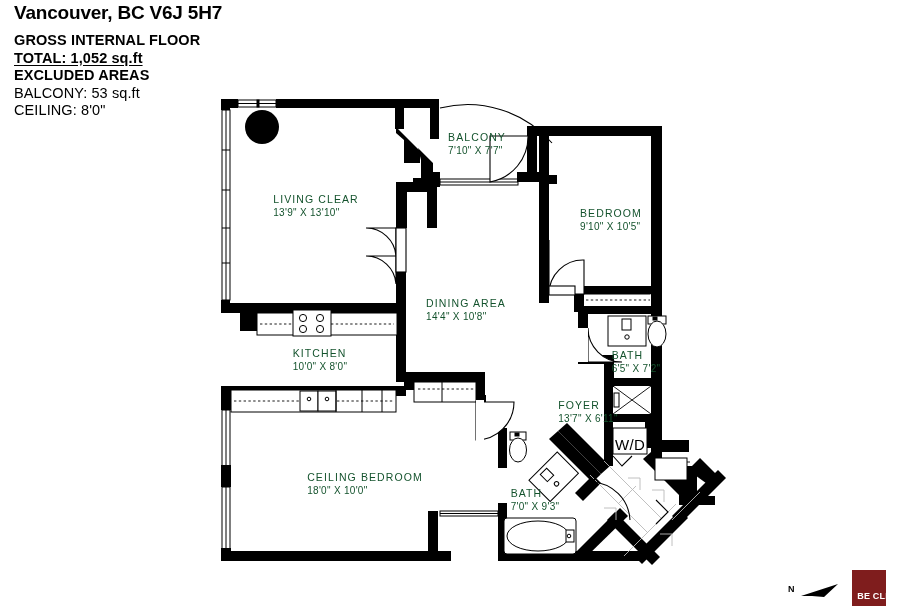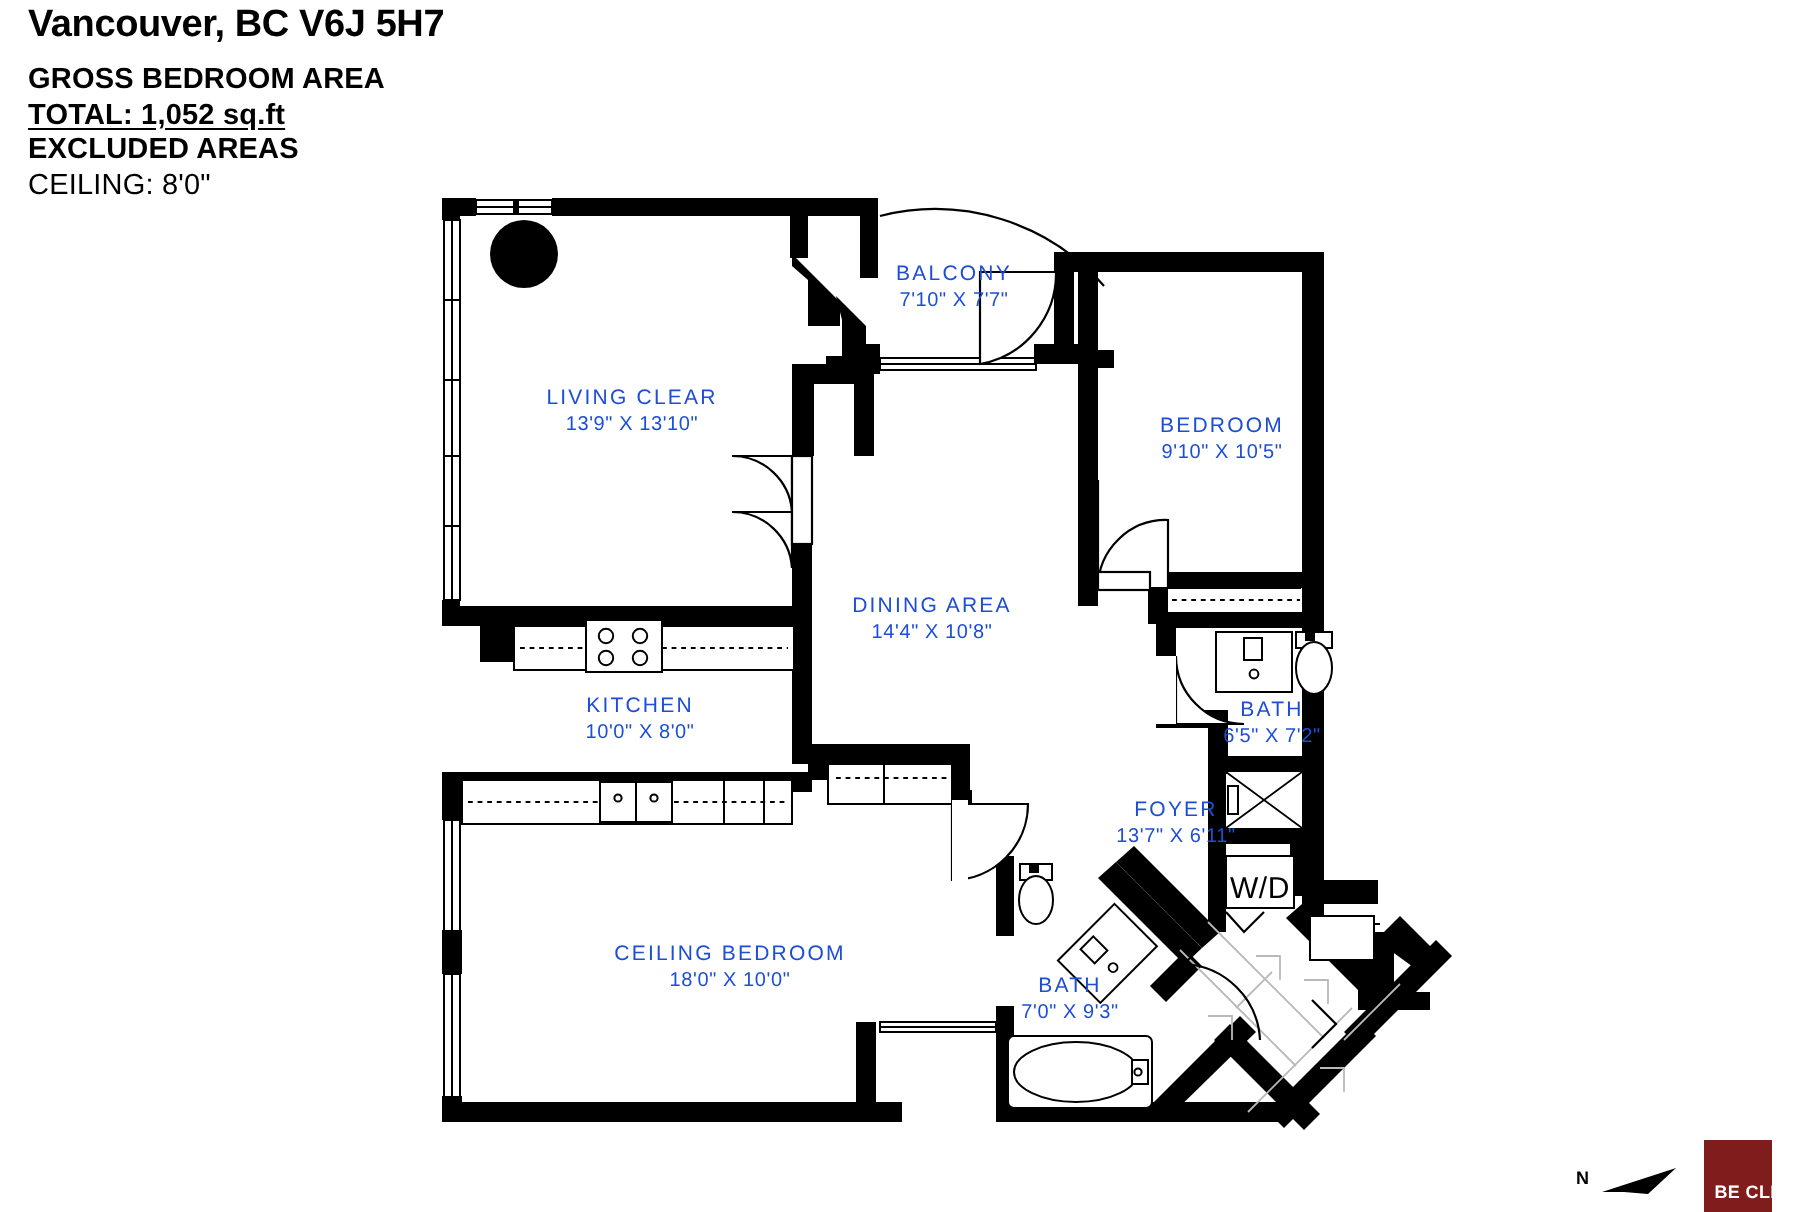--- a/index.html
+++ b/index.html
@@ -66,24 +66,23 @@
   #plan {
     position: absolute;
     left: 0;
     top: 0;
     width: 910px;
     height: 606px;
   }
   
   .rlabel {
     position: absolute;
-    text-align: center;
     white-space: nowrap;
     transform: translateX(-50%);
-    color: #1d4ed8;
+    color: #14532d;
   }
   .rlabel .rname {
     font-size: 10.5px;
     letter-spacing: 1.1px;
     line-height: 13px;
     font-weight: normal;
   }
   .rlabel .rdim {
     font-size: 10px;
     letter-spacing: 0.3px;
@@ -134,23 +133,24 @@
   }
 </style>
 </head>
 <body>
 
 <div id="page">
 
   <div id="header">
     <div class="h-line1">Vancouver, BC V6J 5H7</div>
     <div class="h-gap"></div>
-    <div class="h-bold">GROSS BEDROOM AREA</div>
+    <div class="h-bold">GROSS INTERNAL FLOOR</div>
     <div class="h-bold-underline">TOTAL: 1,052 sq.ft</div>
     <div class="h-bold">EXCLUDED AREAS</div>
+    <div class="h-reg">BALCONY: 53 sq.ft</div>
     <div class="h-reg">CEILING: 8'0"</div>
   </div>
 
   <svg id="plan" viewBox="0 0 910 606">
 
     <g fill="#000000">
 
       <rect x="221" y="99" width="17" height="9"></rect>
       <rect x="276" y="99" width="128" height="9"></rect>
 

